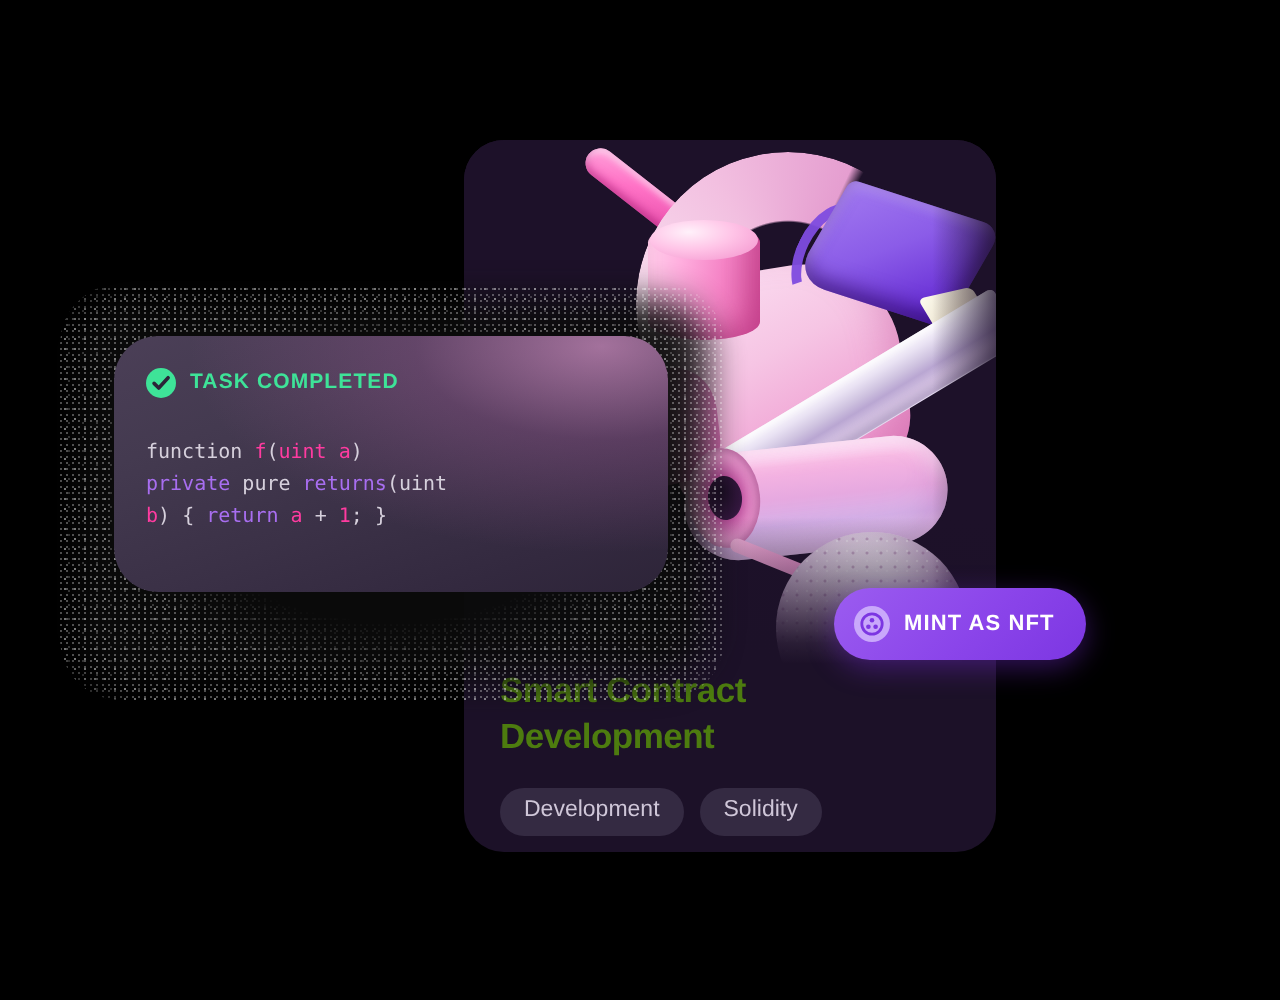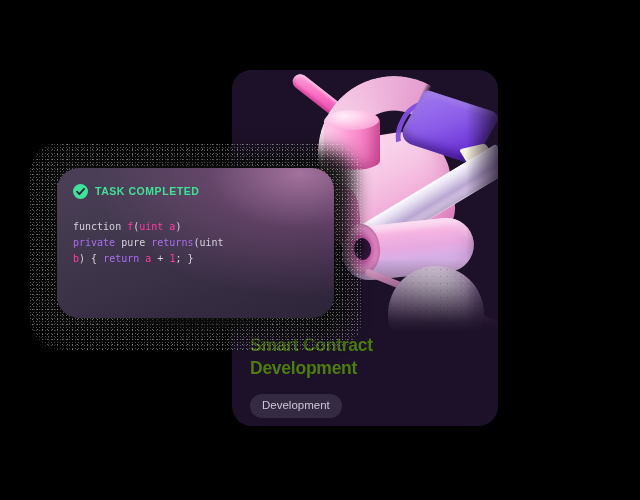--- a/index.html
+++ b/index.html
@@ -310,21 +310,21 @@
       radial-gradient(circle, rgba(255,255,255,.55) .45px, transparent .7px),
       radial-gradient(circle, rgba(255,255,255,.35) .4px, transparent .65px);
     background-size:5px 5px, 3px 3px, 7px 7px;
     background-position:0 0, 2px 1px, 1px 3px;
     -webkit-mask:radial-gradient(ellipse at 50% 50%, transparent 0 44%, #000 62%, #000 88%, transparent 100%);
             mask:radial-gradient(ellipse at 50% 50%, transparent 0 44%, #000 62%, #000 88%, transparent 100%);
   }
   .code-panel {
     position:absolute;
     left:57px; top:168px;
-    width:277px; height:150px;
+    width:277px; height:128px;
     border-radius:22px;
     overflow:hidden;
     background:
       radial-gradient(120% 130% at 88% 4%, rgba(224,150,205,.62) 0%, rgba(170,95,160,.30) 28%, rgba(60,40,72,0) 62%),
       linear-gradient(160deg,#4b3f57 0%,#443a50 28%,#3b3147 58%,#33293f 82%,#2d2438 100%);
   }
   .code-inner { padding:16px 16px 0 16px; }
 
   .status-row {
     display:flex;
@@ -389,24 +389,36 @@
       <div class="shape planet"></div>
       <div class="shape planet-speckle"></div>
       <div class="illus-vignette"></div>
     </div>
 
     <div class="card-body">
       <div class="card-title">Smart Contract
 Development</div>
       <div class="tag-row">
         <span class="tag">Development</span>
+        <span class="tag">Solidity</span>
       </div>
     </div>
   </div>
 
+  <div class="mint-btn">
+    <span class="mint-icon">
+      <svg width="12" height="12" viewBox="0 0 12 12" aria-hidden="true">
+        <circle cx="6" cy="6" r="5.1" fill="none" stroke="#7c36e2" stroke-width="1.4"></circle>
+        <circle cx="6" cy="4.1" r="1.15" fill="#7c36e2"></circle>
+        <circle cx="4.2" cy="7.4" r="1.15" fill="#7c36e2"></circle>
+        <circle cx="7.8" cy="7.4" r="1.15" fill="#7c36e2"></circle>
+      </svg>
+    </span>
+    <span class="mint-label">MINT AS NFT</span>
+  </div>
 
   <div class="code-shadow"></div>
   <div class="code-noise"></div>
 
   <div class="code-panel">
     <div class="code-inner">
 
       <div class="status-row">
         <span class="check-icon">
           <svg width="15" height="15" viewBox="0 0 16 16" aria-hidden="true">

